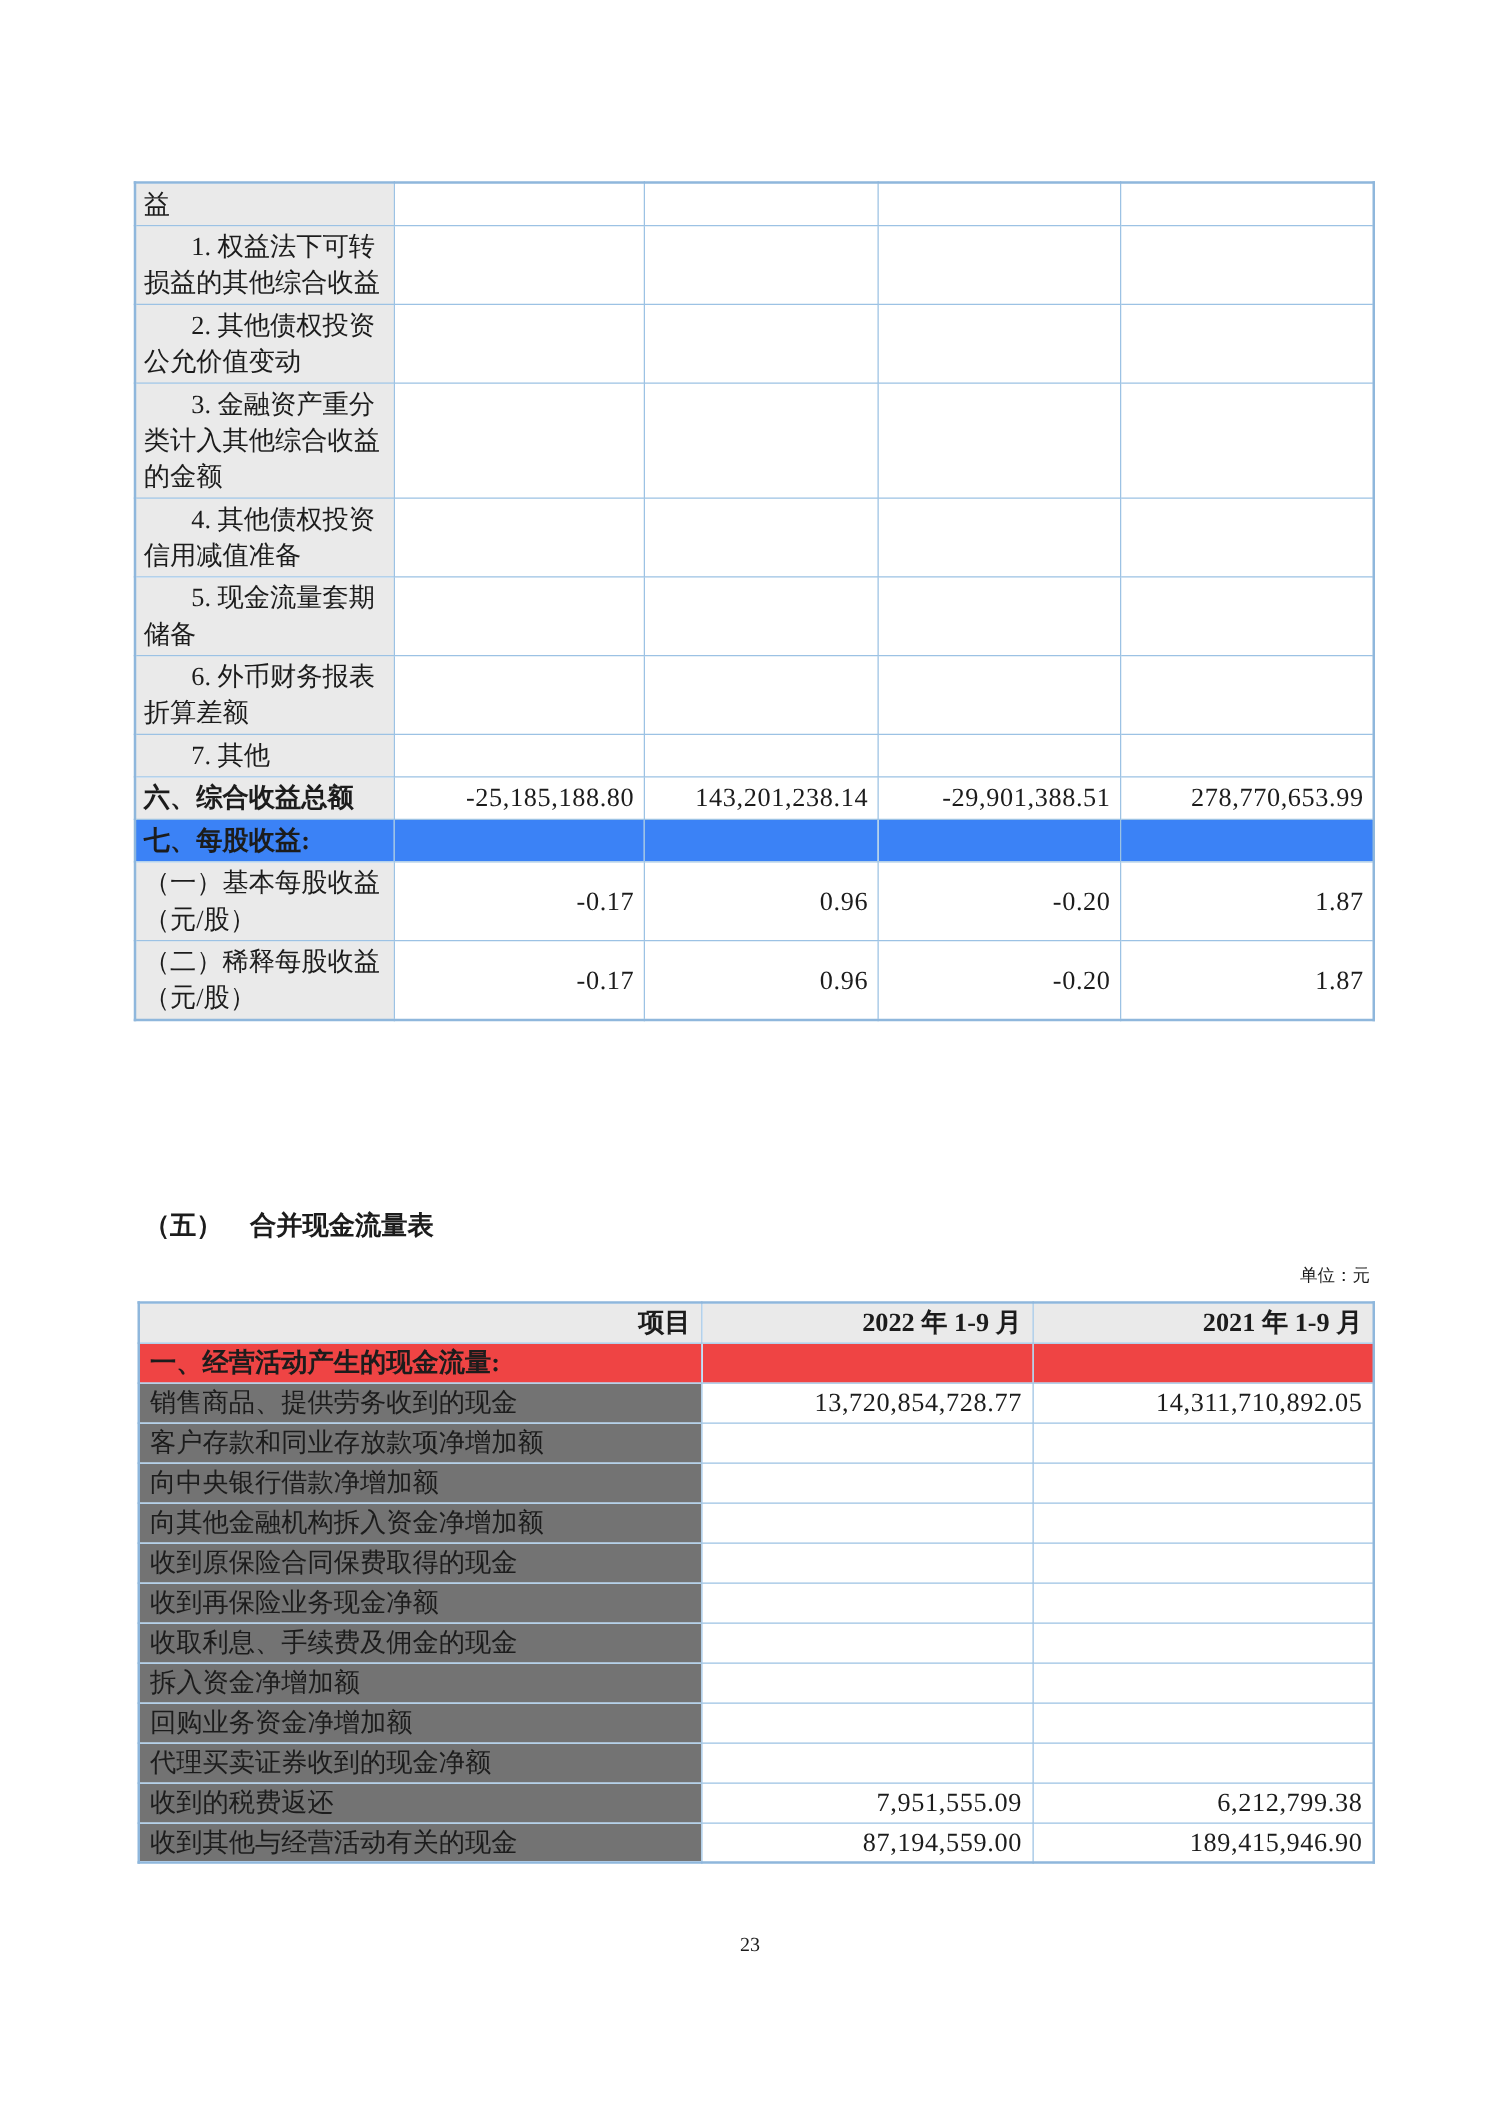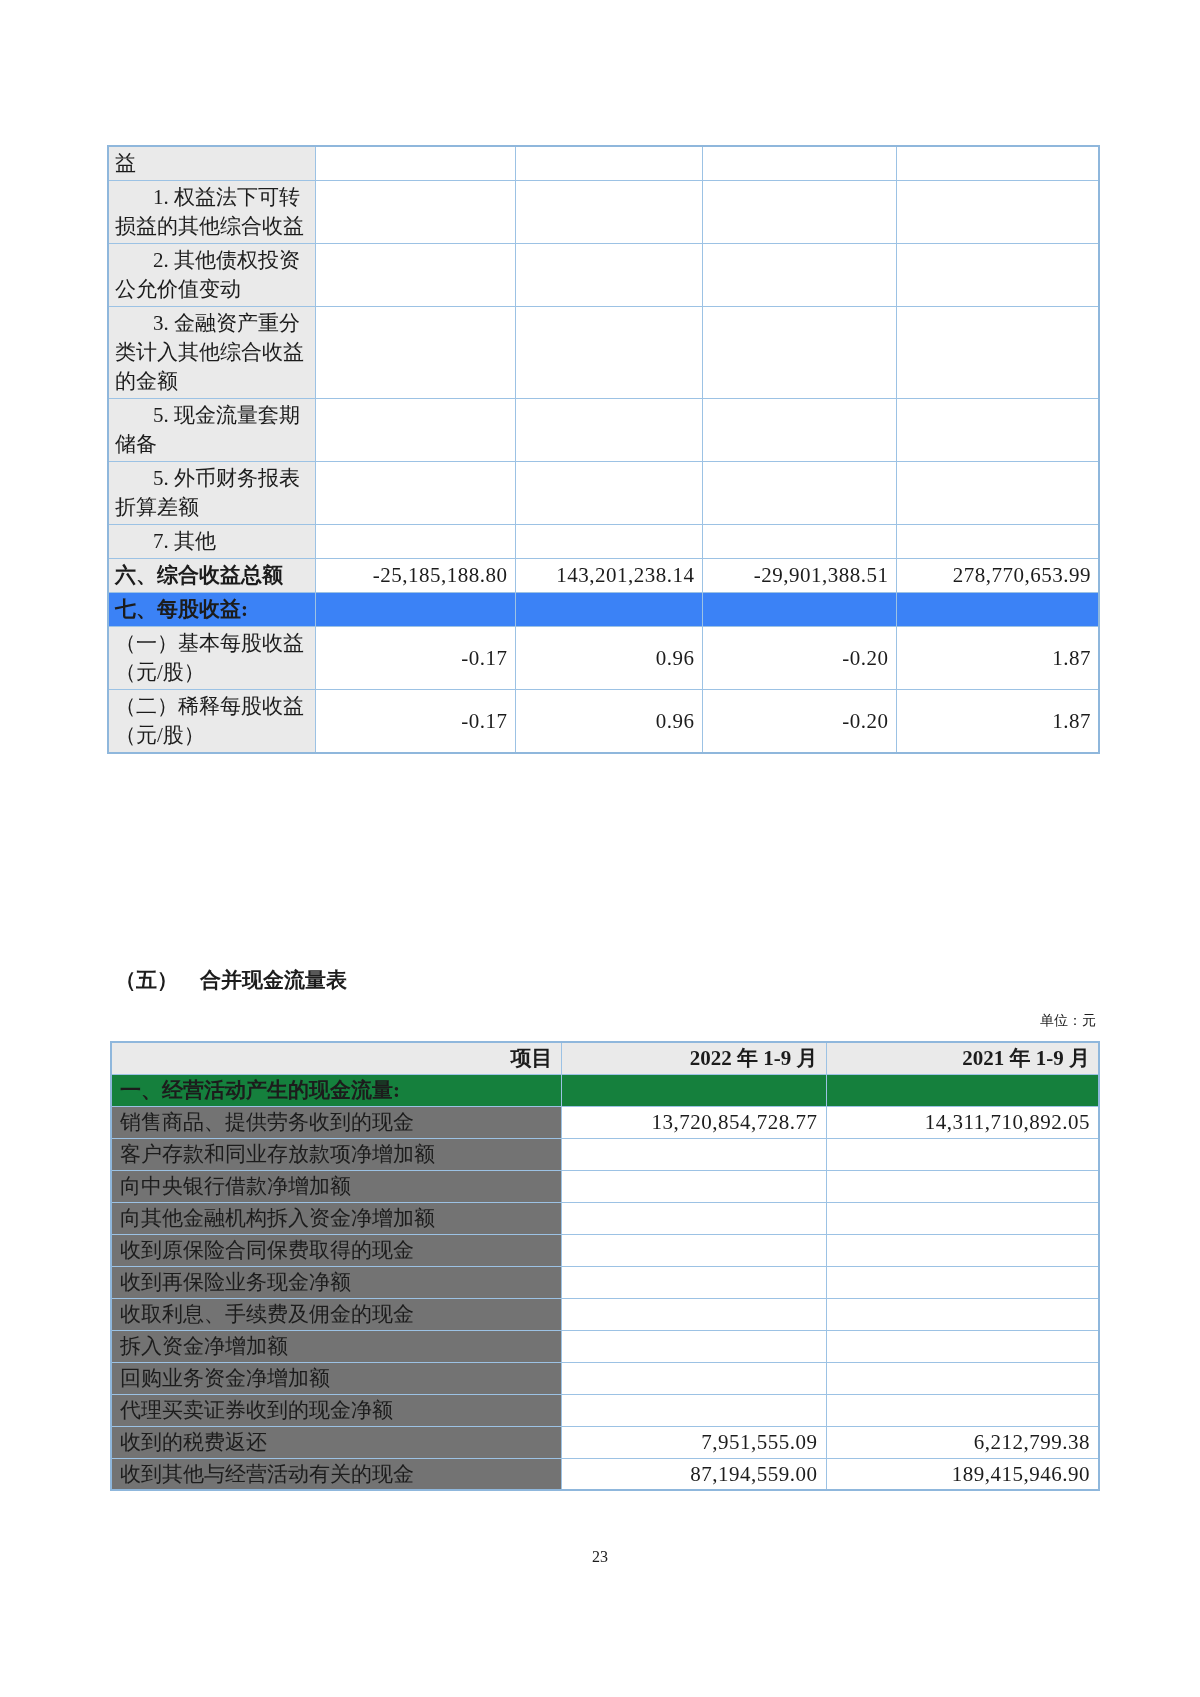--- a/index.html
+++ b/index.html
@@ -49,21 +49,21 @@
   
   .t2 {
     position:absolute; left:110px; top:1041px;
     width:988px;
     border:2px solid #8fb7dc;
   }
   .t2 td { height:32px; line-height:30px; padding:0 8px; white-space:nowrap; }
   .t2 td.head { background:#eaeaea; text-align:right; font-weight:bold; }
   .t2 td.label { background:#737373; text-align:left; }
   .t2 td.num  { text-align:right; letter-spacing:0.5px; }
-  .t2 tr.section-row td { background:#15803d; }
+  .t2 tr.section-row td { background:#ef4444; }
 
   
   .page-number {
     position:absolute; top:1548px; left:0; width:1200px;
     text-align:center; font-size:16px;
   }
 </style>
 </head>
 <body>
 
@@ -100,28 +100,35 @@
           <td class="num"></td>
         </tr>
         <tr>
           <td class="label indent" style="height: 91px;">3. 金融资产重分类计入其他综合收益的金额</td>
           <td class="num"></td>
           <td class="num"></td>
           <td class="num"></td>
           <td class="num"></td>
         </tr>
         <tr>
+          <td class="label indent" style="height: 62px;">4. 其他债权投资信用减值准备</td>
+          <td class="num"></td>
+          <td class="num"></td>
+          <td class="num"></td>
+          <td class="num"></td>
+        </tr>
+        <tr>
           <td class="label indent" style="height: 62px;">5. 现金流量套期储备</td>
           <td class="num"></td>
           <td class="num"></td>
           <td class="num"></td>
           <td class="num"></td>
         </tr>
         <tr>
-          <td class="label indent" style="height: 62px;">5. 外币财务报表折算差额</td>
+          <td class="label indent" style="height: 62px;">6. 外币财务报表折算差额</td>
           <td class="num"></td>
           <td class="num"></td>
           <td class="num"></td>
           <td class="num"></td>
         </tr>
         <tr>
           <td class="label indent" style="height: 33px;">7. 其他</td>
           <td class="num"></td>
           <td class="num"></td>
           <td class="num"></td>

